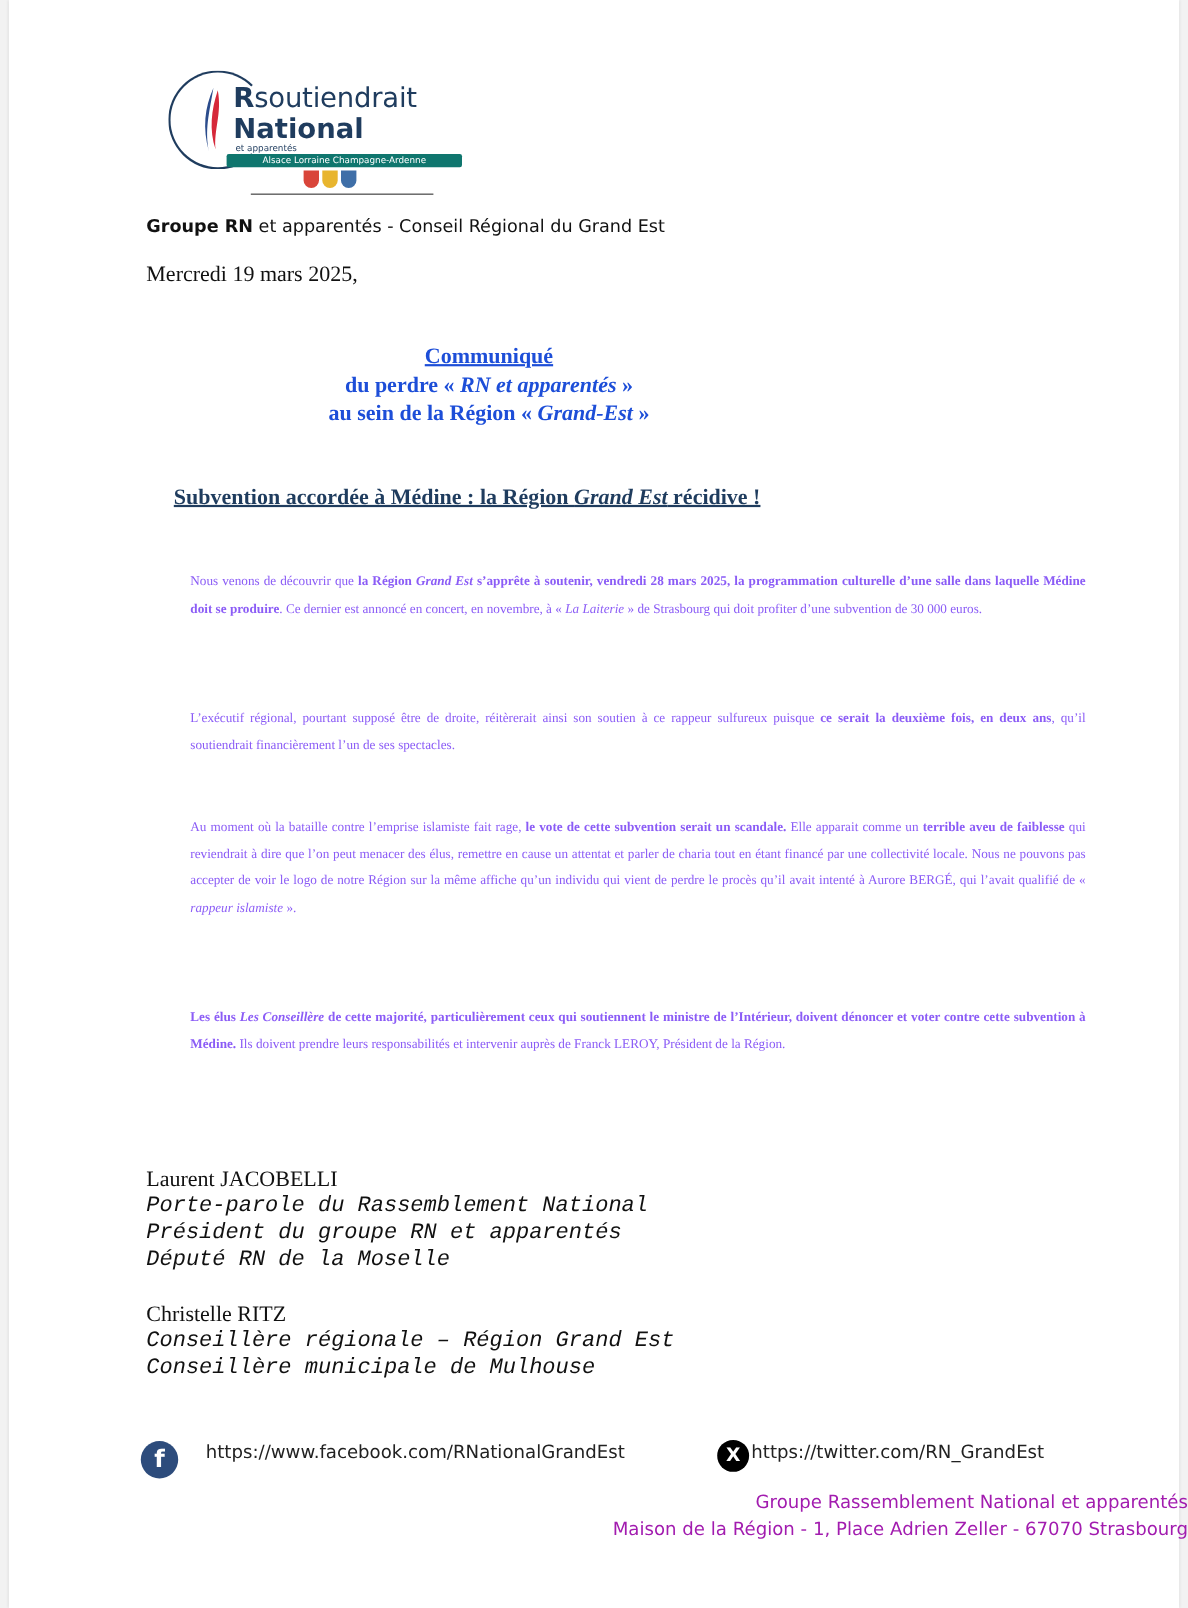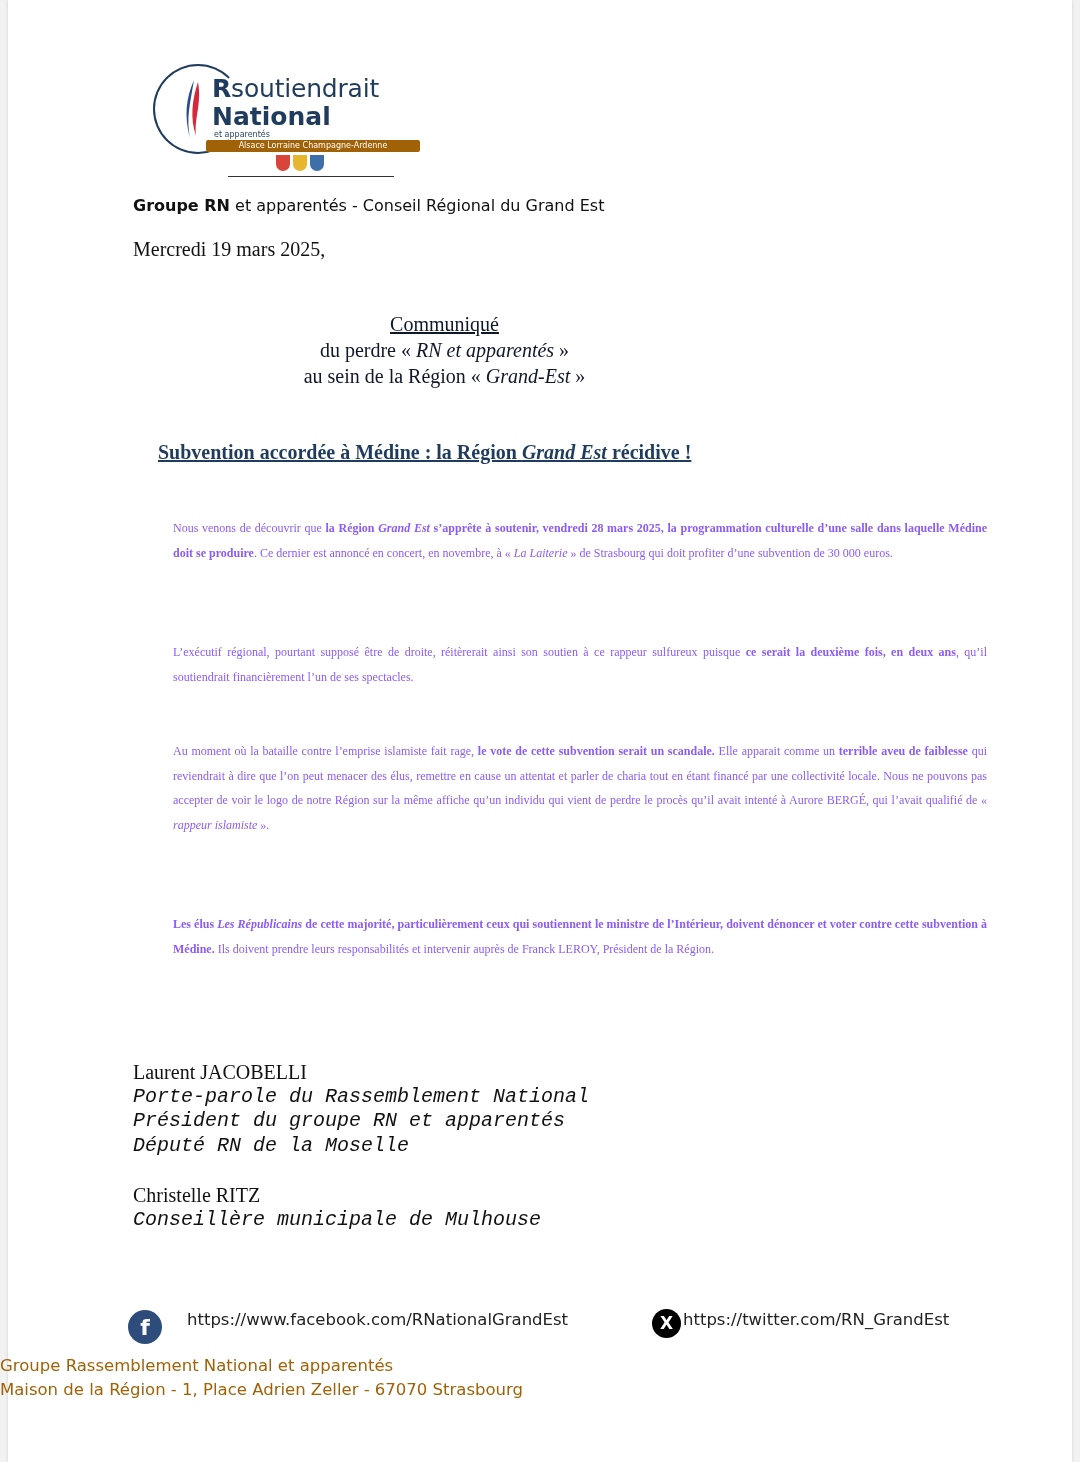--- a/index.html
+++ b/index.html
@@ -5,37 +5,37 @@
   html, body { margin:0; padding:0; }
   body { width:1080px; height:1462px; background:#f2f2f2; font-family:"Liberation Serif", serif; color:#111; position:relative; overflow:hidden; }
   .page { position:absolute; left:8px; top:0; width:1064px; height:1462px; background:#fff; box-shadow:0 0 3px rgba(0,0,0,0.15); }
   .logo { position:absolute; left:148px; top:60px; width:300px; height:120px; }
   .logo .ring { position:absolute; left:5px; top:4px; width:86px; height:86px; border:2px solid #1f3c5e; border-radius:50%; border-right-color:transparent; }
   .logo .flame { position:absolute; left:34px; top:18px; }
   .logo .l1 { position:absolute; left:64px; top:14px; font-family:"DejaVu Sans", sans-serif; font-size:25px; color:#1f3c5e; letter-spacing:-0.2px; white-space:nowrap; }
   .logo .l1 b { font-weight:bold; }
   .logo .l2 { position:absolute; left:64px; top:42px; font-family:"DejaVu Sans", sans-serif; font-size:25px; font-weight:bold; color:#1f3c5e; white-space:nowrap; }
   .logo .l3 { position:absolute; left:66px; top:70px; font-family:"DejaVu Sans", sans-serif; font-size:8px; color:#1f3c5e; white-space:nowrap; }
-  .logo .band { position:absolute; left:58px; top:80px; width:214px; height:12px; background:#a16207; border-radius:2px; color:#fff; font-family:"DejaVu Sans", sans-serif; font-size:8px; text-align:center; line-height:12px; white-space:nowrap; }
+  .logo .band { position:absolute; left:58px; top:80px; width:214px; height:12px; background:#0f766e; border-radius:2px; color:#fff; font-family:"DejaVu Sans", sans-serif; font-size:8px; text-align:center; line-height:12px; white-space:nowrap; }
   .logo .shields { position:absolute; left:128px; top:95px; display:flex; gap:3px; }
   .shield { width:14px; height:16px; border-radius:0 0 7px 7px; }
   .logo .rule { position:absolute; left:80px; top:116px; width:166px; height:1px; background:#333; }
 
   .groupline { position:absolute; left:133px; top:185px; font-family:"DejaVu Sans", sans-serif; font-size:16px; color:#111; white-space:nowrap;margin-top:11px; }
   .date { position:absolute; left:133px; top:238px; font-size:20px;text-align:right; }
-  .center-block { position:absolute; left:0; width:889px; text-align:center; font-size:20px; font-weight:normal; color:#0f172a; line-height:26px; }
+  .center-block { position:absolute; left:0; width:889px; text-align:center; font-size:20px; font-weight:bold; color:#1d4ed8; line-height:26px; }
   .headline { position:absolute; left:133px; top:441px; font-size:20px; font-weight:bold; color:#1f3c5e; text-decoration:underline; white-space:nowrap;margin-left:25px; }
   .para { position:absolute; left:133px; width:814px; font-size:12px; line-height:24.6px; text-align:justify; color:#8b5cf6;margin-left:40px; }
   .sig { position:absolute; left:133px; font-size:20px; line-height:24.6px; }
   .sig .name { font-weight:normal; }
   .sig .role { font-style:italic;font-family:Liberation Mono, monospace; }
   .social { position:absolute; top:1310px; font-family:"DejaVu Sans", sans-serif; font-size:16.5px; color:#222; white-space:nowrap; }
   .fb-icon { position:absolute; left:128px; top:1310px; width:34px; height:34px; border-radius:50%; background:#2d4c7c; color:#fff; font-family:"DejaVu Sans", sans-serif; font-weight:bold; font-size:22px; text-align:center; line-height:36px; }
   .x-icon { position:absolute; left:652px; top:1309px; width:29px; height:29px; border-radius:50%; background:#000; color:#fff; font-family:"DejaVu Sans", sans-serif; font-weight:bold; font-size:17px; text-align:center; line-height:29px; }
-  .footer { position:absolute; left:0; width:1080px; text-align:left; font-family:"DejaVu Sans", sans-serif; font-size:16.5px; color:#a16207; }
+  .footer { position:absolute; left:0; width:1080px; text-align:right; font-family:"DejaVu Sans", sans-serif; font-size:16.5px; color:#a21caf; }
 </style>
 </head>
 <body>
 
 <div class="page"></div>
 
 <div class="logo">
   <div class="ring"></div>
   <svg class="flame" width="26" height="62" viewBox="0 0 26 62">
     <path d="M12 2 C 4 20, 2 38, 8 60 C 4 40, 8 26, 12 2 Z" fill="#2b4c8c"></path>
@@ -64,31 +64,32 @@
 </div>
 
 <div class="headline"><span>Subvention accordée à Médine : la Région </span><i>Grand Est</i><span> récidive !</span></div>
 
 <div class="para" style="top:516px"><span>Nous venons de découvrir que </span><b><span>la Région </span><i>Grand Est</i><span> s’apprête à soutenir, vendredi 28 mars 2025, la programmation culturelle d’une salle dans laquelle Médine doit se produire</span></b><span>. Ce dernier est annoncé en concert, en novembre, à « </span><i>La Laiterie</i><span> » de Strasbourg qui doit profiter d’une subvention de 30 000 euros.</span></div>
 
 <div class="para" style="top:640px"><span>L’exécutif régional, pourtant supposé être de droite, réitèrerait ainsi son soutien à ce rappeur sulfureux puisque </span><b>ce serait la deuxième fois, en deux ans</b><span>, qu’il soutiendrait financièrement l’un de ses spectacles.</span></div>
 
 <div class="para" style="top:739px"><span>Au moment où la bataille contre l’emprise islamiste fait rage, </span><b>le vote de cette subvention serait un scandale.</b><span> Elle apparait comme un </span><b>terrible aveu de faiblesse</b><span> qui reviendrait à dire que l’on peut menacer des élus, remettre en cause un attentat et parler de charia tout en étant financé par une collectivité locale. Nous ne pouvons pas accepter de voir le logo de notre Région sur la même affiche qu’un individu qui vient de perdre le procès qu’il avait intenté à Aurore BERGÉ, qui l’avait qualifié de « </span><i>rappeur islamiste</i><span> ».</span></div>
 
-<div class="para" style="top:912px"><b><span>Les élus </span><i>Les Républicains</i><span> de cette majorité, particulièrement ceux qui soutiennent le ministre de l’Intérieur, doivent dénoncer et voter contre cette subvention à Médine.</span></b><span> Ils doivent prendre leurs responsabilités et intervenir auprès de Franck LEROY, Président de la Région.</span></div>
+<div class="para" style="top:912px"><b><span>Les élus </span><i>Les Conseillère</i><span> de cette majorité, particulièrement ceux qui soutiennent le ministre de l’Intérieur, doivent dénoncer et voter contre cette subvention à Médine.</span></b><span> Ils doivent prendre leurs responsabilités et intervenir auprès de Franck LEROY, Président de la Région.</span></div>
 
 <div class="sig" style="top:1060px">
   <div class="name">Laurent JACOBELLI</div>
   <div class="role">Porte-parole du Rassemblement National</div>
   <div class="role">Président du groupe RN et apparentés</div>
   <div class="role">Député RN de la Moselle</div>
 </div>
 
 <div class="sig" style="top:1183px">
   <div class="name">Christelle RITZ</div>
+  <div class="role">Conseillère régionale – Région Grand Est</div>
   <div class="role">Conseillère municipale de Mulhouse</div>
 </div>
 
 <div class="fb-icon">f</div>
 <div class="social" style="left:187px">https://www.facebook.com/RNationalGrandEst</div>
 <div class="x-icon">X</div>
 <div class="social" style="left:683px">https://twitter.com/RN_GrandEst</div>
 
 <div class="footer" style="top:1356px">Groupe Rassemblement National et apparentés</div>
 <div class="footer" style="top:1380px">Maison de la Région - 1, Place Adrien Zeller - 67070 Strasbourg</div>

